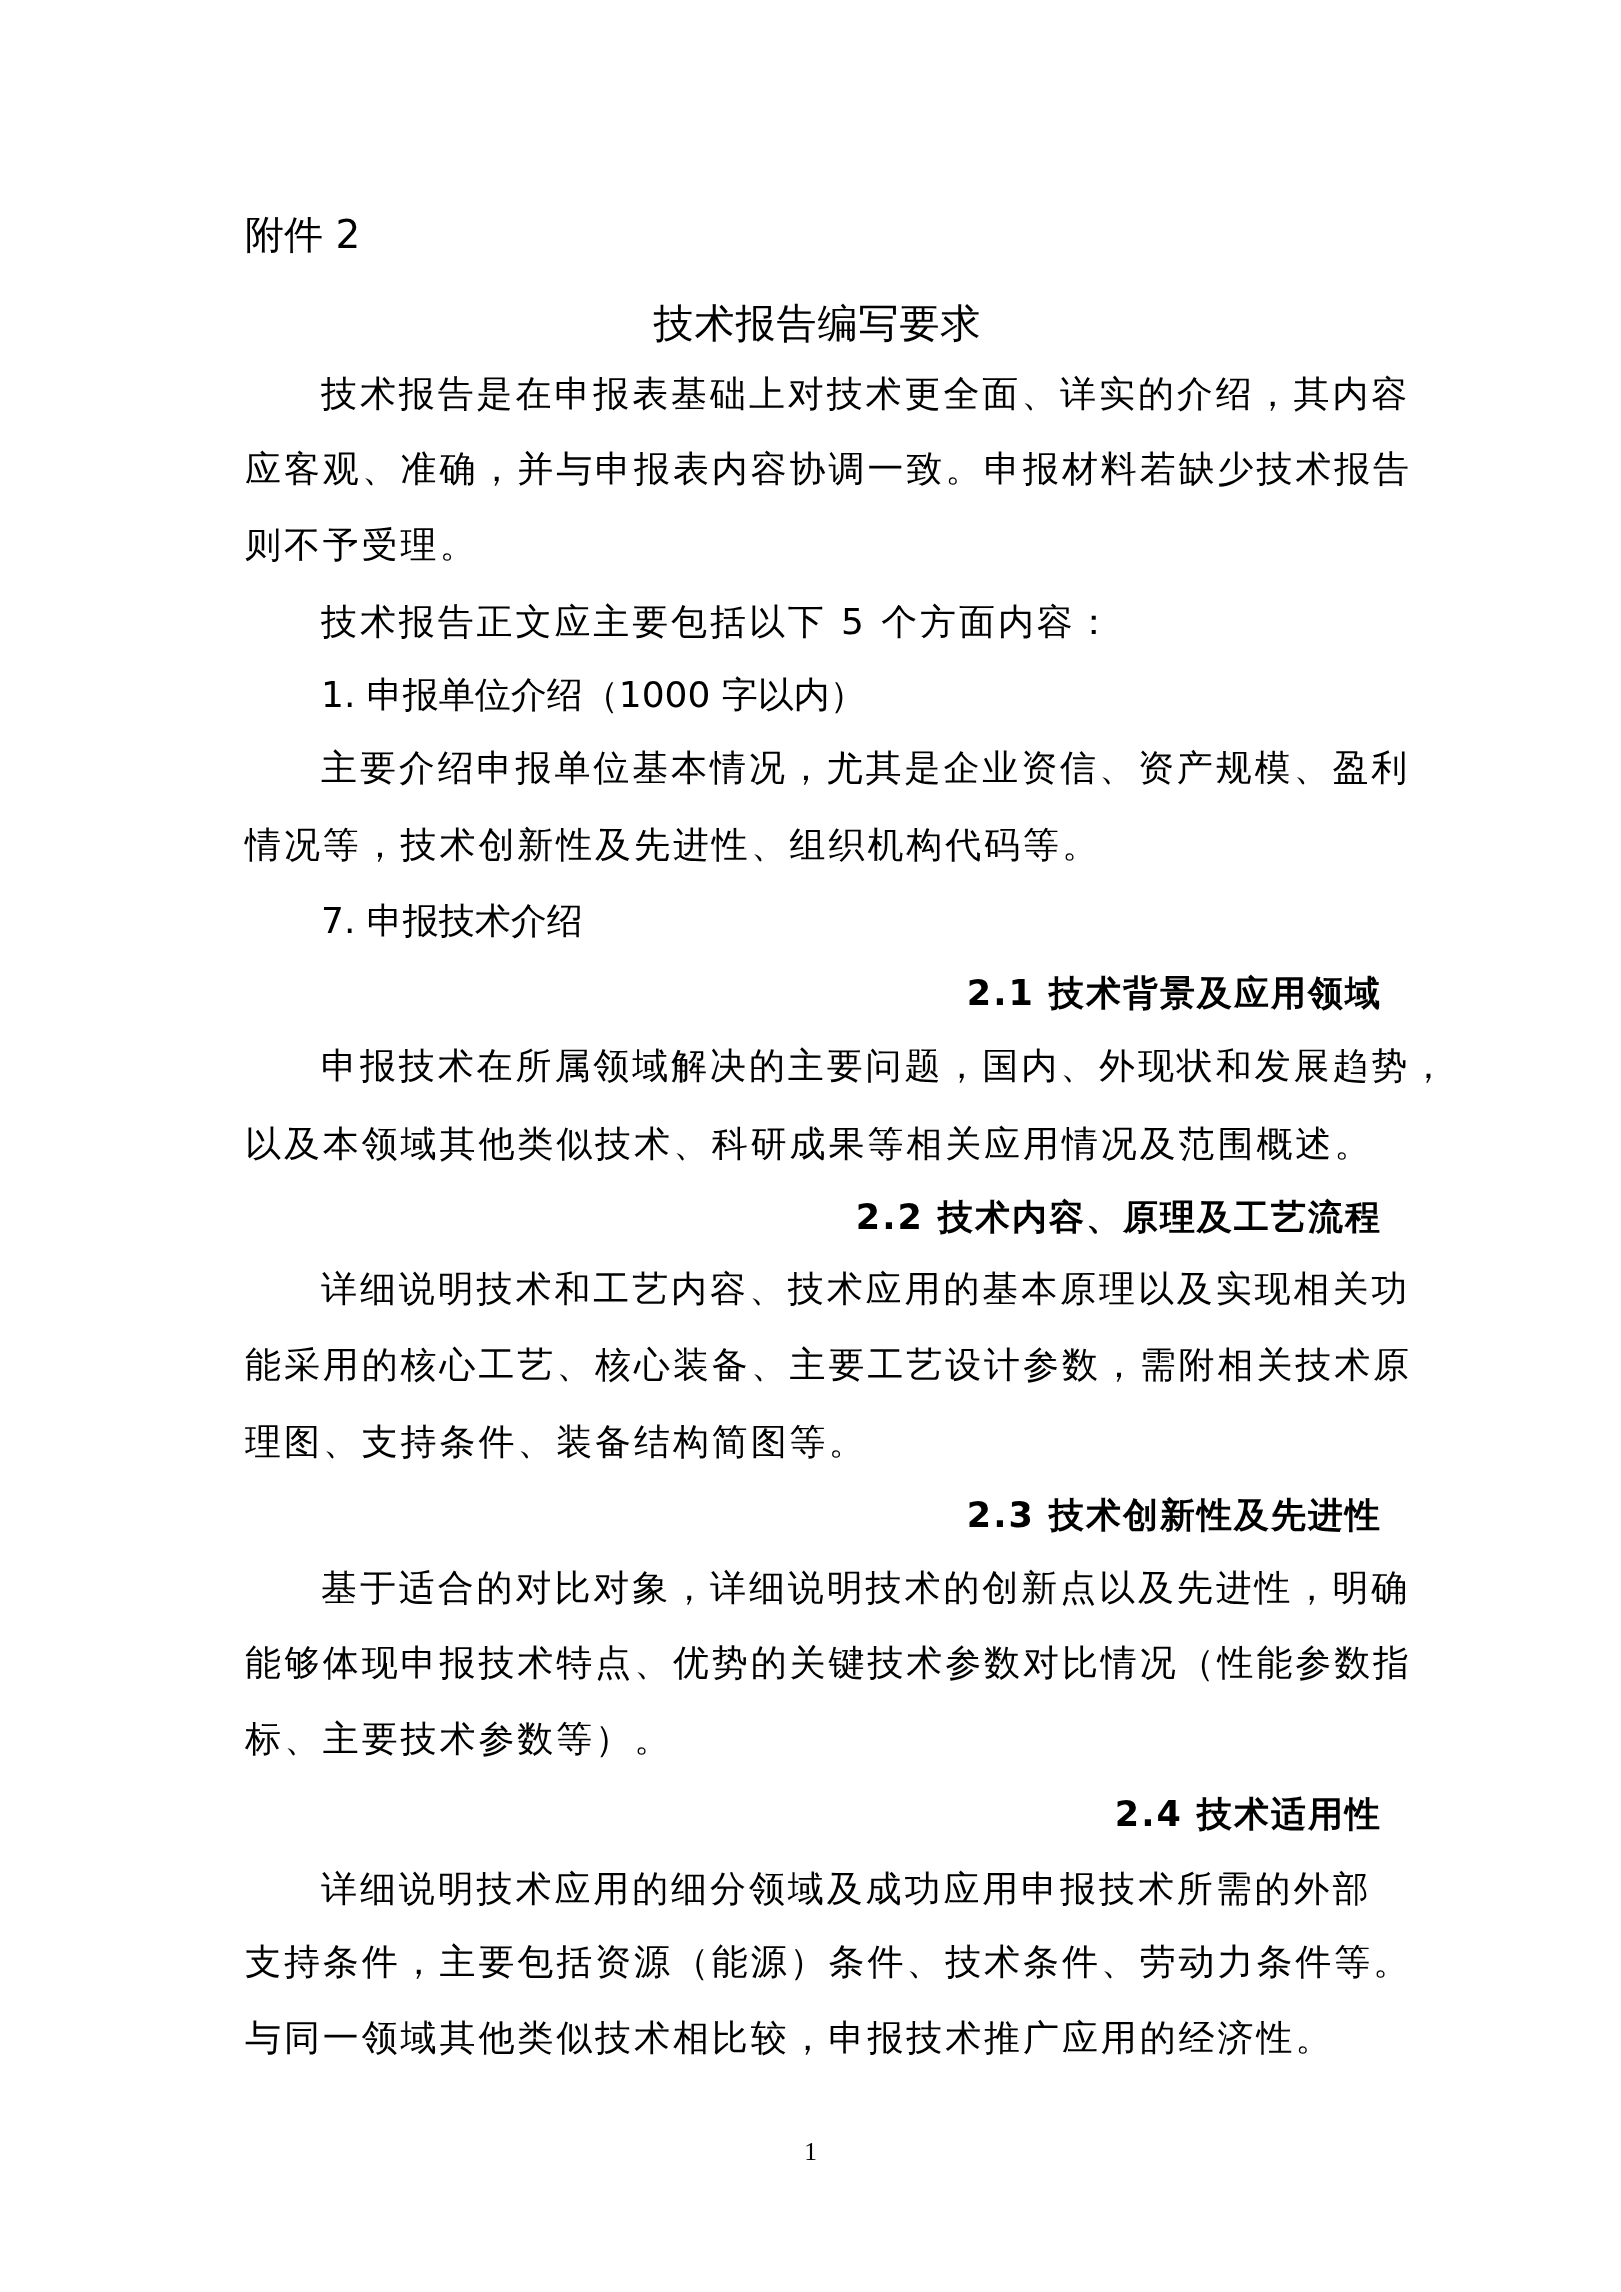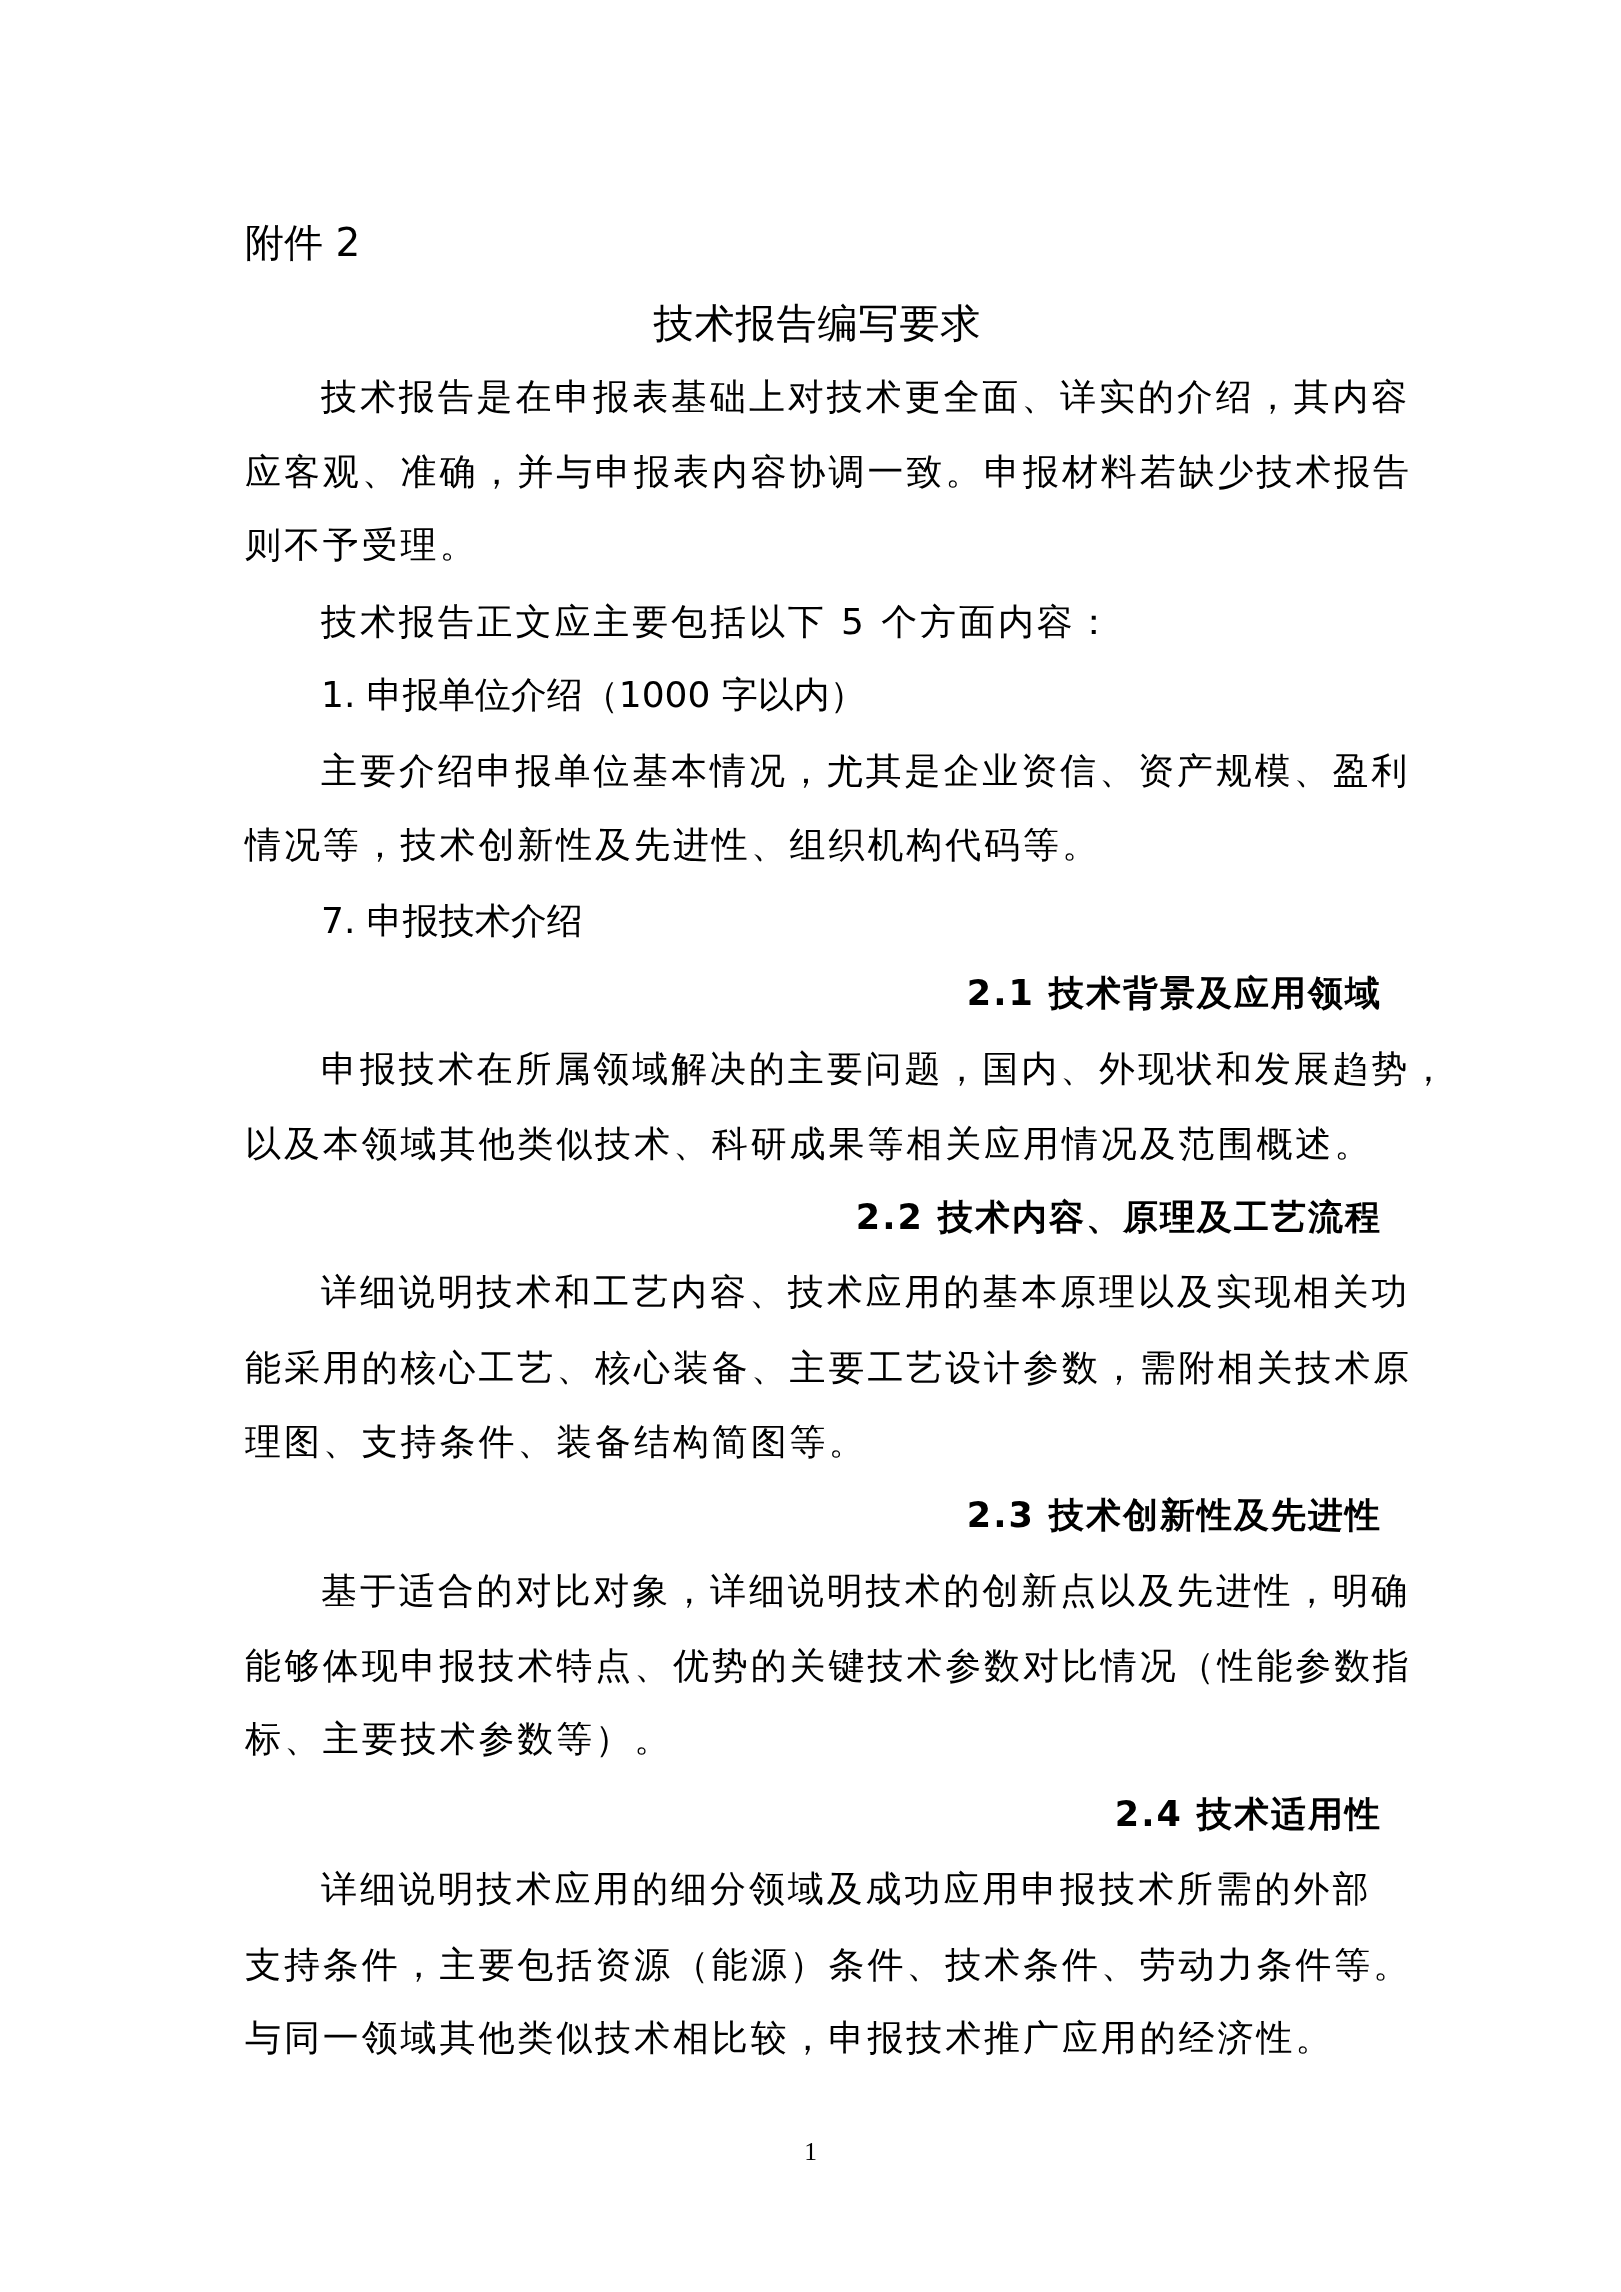--- a/index.html
+++ b/index.html
@@ -1,33 +1,33 @@
 <!DOCTYPE html>
 <html><head>
 <meta charset="utf-8">
 <style>
   html, body { margin: 0; padding: 0; background: #ffffff; }
   body { width: 1621px; height: 2293px; position: relative; overflow: hidden;
          font-family: "DejaVu Sans", "Liberation Sans", sans-serif; color: #000; }
   .line { position: absolute; left: 245px; width: 1137px; font-size: 36px; line-height: 49px;
           white-space: nowrap; letter-spacing: 2.9px; }
   .indent { left: 321px; width: 1061px; }
-  .justify { text-align: justify; text-align-last: justify; }
+  .justify { text-align: justify; text-align-last: justify; font-family: Liberation Mono, monospace; }
   .attach { font-size: 39px; letter-spacing: 0; }
   .title { left: 0; width: 1621px; text-align: center; font-size: 40px; letter-spacing: 1px; padding-left: 7px; }
   .h1 { font-size: 36px; letter-spacing: 0; }
   .h2 { font-weight: bold; font-size: 35px; letter-spacing: 2px; text-align: right; }
   .pagenum { position: absolute; left: 0; width: 1621px; text-align: center; top: 2137px;
              font-family: "Liberation Serif", serif; font-size: 25.5px; }
 </style>
 </head>
 <body>
 
 <div>
-  <div class="line attach" style="top:218px">附件 2</div>
+  <div class="line attach" style="top:210px">附件 2</div>
   <div class="line title" style="top:299px">技术报告编写要求</div>
 
   <div class="line indent justify" style="top:372px">技术报告是在申报表基础上对技术更全面、详实的介绍，其内容</div>
   <div class="line justify" style="top:447px">应客观、准确，并与申报表内容协调一致。申报材料若缺少技术报告</div>
   <div class="line" style="top:520px">则不予受理。</div>
 
   <div class="line indent" style="top:597px">技术报告正文应主要包括以下 5 个方面内容：</div>
 
   <div class="line indent h1" style="top:670px">1. 申报单位介绍（1000 字以内）</div>
   <div class="line indent justify" style="top:746px">主要介绍申报单位基本情况，尤其是企业资信、资产规模、盈利</div>

